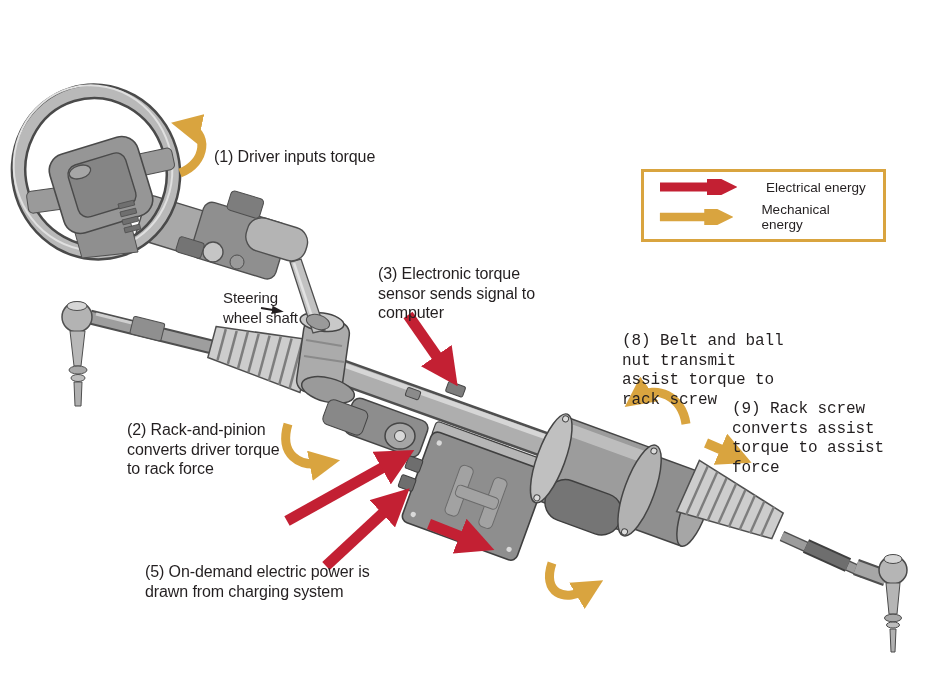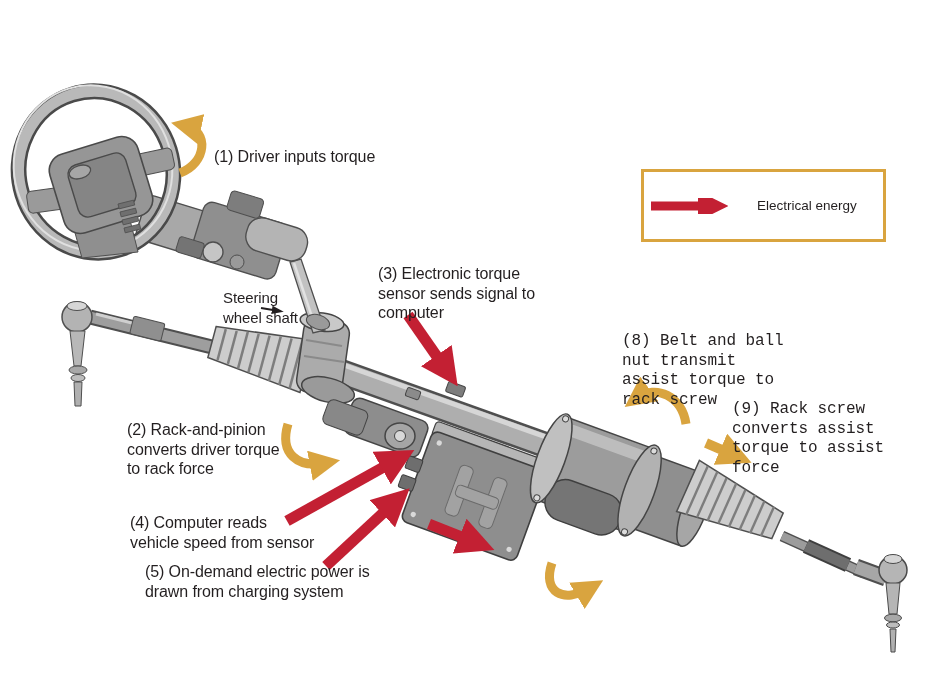--- a/index.html
+++ b/index.html
@@ -16,21 +16,21 @@
   #artwork{position:absolute;left:0;top:0;}
   .label{
     position:absolute;font-size:16px;line-height:1.22;letter-spacing:-0.1px;
     color:var(--ink);
   }
   .label.small{font-size:15px;line-height:1.3;}
   .label.nowrap{white-space:nowrap;}
   .legend{
     position:absolute;left:641px;top:169px;width:245px;height:73px;
     border:3px solid var(--mechanical);box-sizing:border-box;background:#fff;
-    display:flex;flex-direction:column;justify-content:center;gap:7px;padding:6px 5px;
+    display:flex;flex-direction:column;justify-content:center;gap:7px;padding:6px 14px;
   }
   .legend-row{display:flex;align-items:center;}
   .legend-row .legend-label{font-size:13.5px;margin-left:16px;}
   .arrow-red{stroke:var(--electrical);}
   .arrow-gold{stroke:var(--mechanical);}
   .mk-red{fill:var(--electrical);}
   .mk-gold{fill:var(--mechanical);}
   .mk-black{fill:var(--ink);}
 </style>
 </head>
@@ -205,32 +205,37 @@
   </svg>
 
   <div class="label nowrap" style="left:214px;top:147px;">(1) Driver inputs torque</div>
 
   <div class="label" style="left:127px;top:420px;width:160px;">(2) Rack-and-pinion converts driver torque to rack force</div>
 
   <div class="label" style="left:378px;top:264px;width:158px;">(3) Electronic torque sensor sends signal to computer</div>
 
   <div class="label small" style="left:223px;top:288px;width:92px;">Steering wheel shaft</div>
 
-  <div class="label" style="left:130px;top:513px;width:186px;">(4) Computer reads vehicle speed from sensor</div>
 
   <div class="label" style="left:145px;top:562px;width:228px;">(5) On-demand electric power is drawn from charging system</div>
 
 
 
   <div class="label" style="left:622px;top:332px;width:164px;font-family:Liberation Mono, monospace;">(8) Belt and ball nut transmit assist torque to rack screw</div>
 
   <div class="label" style="left:732px;top:400px;width:196px;font-family:Liberation Mono, monospace;">(9) Rack screw converts assist torque to assist force</div>
 
   <div class="legend">
     <div class="legend-row">
       <svg width="92" height="16" viewBox="0 0 92 16">
         <line class="arrow-red" x1="2" y1="8" x2="64" y2="8" stroke-width="9" marker-end="url(#mR)"></line>
       </svg>
       <span class="legend-label">Electrical energy</span>
     </div>
+    <div class="legend-row">
+      <svg width="92" height="16" viewBox="0 0 92 16">
+        <line class="arrow-gold" x1="2" y1="8" x2="64" y2="8" stroke-width="9" marker-end="url(#mG)"></line>
+      </svg>
+      <span class="legend-label">Mechanical energy</span>
+    </div>
   </div>
 
 </div>
 
 </body></html>

